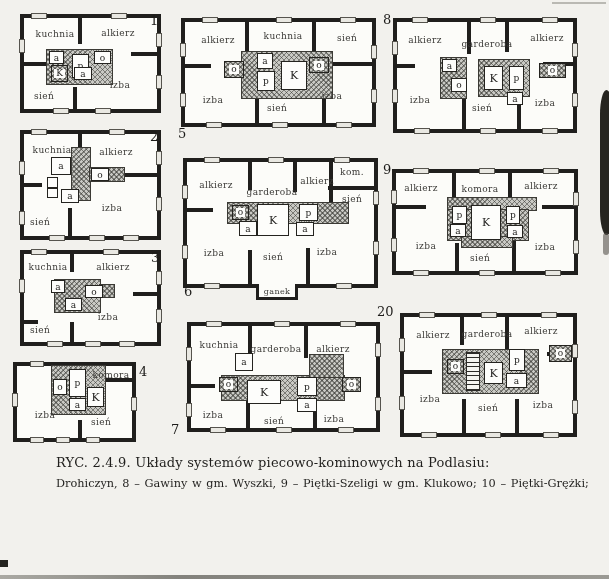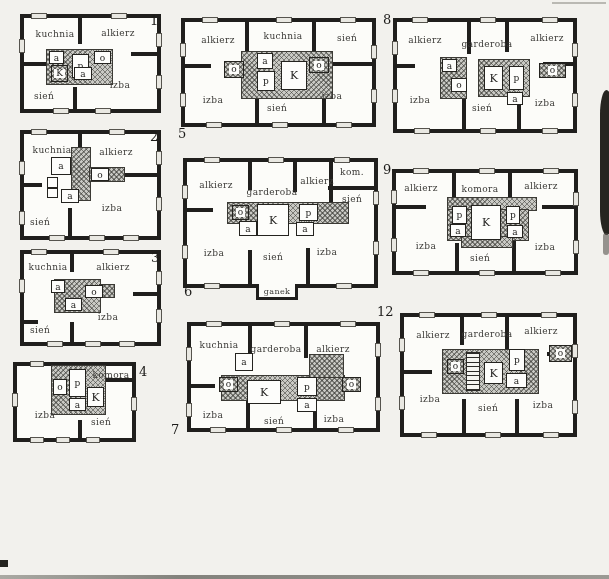--- a/index.html
+++ b/index.html
@@ -348,23 +348,28 @@
     <i class="win" style="left:78px;top:-4px;width:14px;height:4px"></i>
     <i class="win" style="left:138px;top:-4px;width:14px;height:4px"></i>
     <i class="win" style="left:18px;bottom:-4px;width:14px;height:4px"></i>
     <i class="win" style="left:82px;bottom:-4px;width:14px;height:4px"></i>
     <i class="win" style="left:140px;bottom:-4px;width:14px;height:4px"></i>
     <i class="win" style="left:-4px;top:22px;width:4px;height:12px"></i>
     <i class="win" style="left:-4px;top:80px;width:4px;height:12px"></i>
     <i class="win" style="right:-4px;top:28px;width:4px;height:12px"></i>
     <i class="win" style="right:-4px;top:84px;width:4px;height:12px"></i>
   </div>
-  <span class="pnum" style="left:377px;top:304px">12</span>
+  <span class="pnum" style="left:377px;top:304px">20</span>
 
   <div class="caption">
+    <div class="cap-title">
+      <span>RYC. 2.4.9.</span>
+      <span>Układy systemów piecowo-kominowych na Podlasiu:</span>
+    </div>
+    <div class="cap-line">Drohiczyn, 8 – Gawiny w gm. Wyszki, 9 – Piętki-Szeligi w gm. Klukowo; 10 – Piętki-Grężki;</div>
   </div>
 
   <div style="position:absolute;right:-4px;top:90px;width:13px;height:145px;background:#1a1915;border-radius:8px/30px;opacity:.95"></div>
   <div style="position:absolute;right:0;top:233px;width:6px;height:22px;background:#56544d;border-radius:4px;opacity:.6"></div>
   <div style="position:absolute;left:0;bottom:0;width:609px;height:4px;background:linear-gradient(90deg,#aaa9a3,#83827c 30%,#9b9a94)"></div>
   <div style="position:absolute;left:0;top:560px;width:8px;height:7px;background:#24231f"></div>
   <div style="position:absolute;left:552px;top:2px;width:54px;height:2px;background:#bab9b3"></div>
 
 </div>
 

